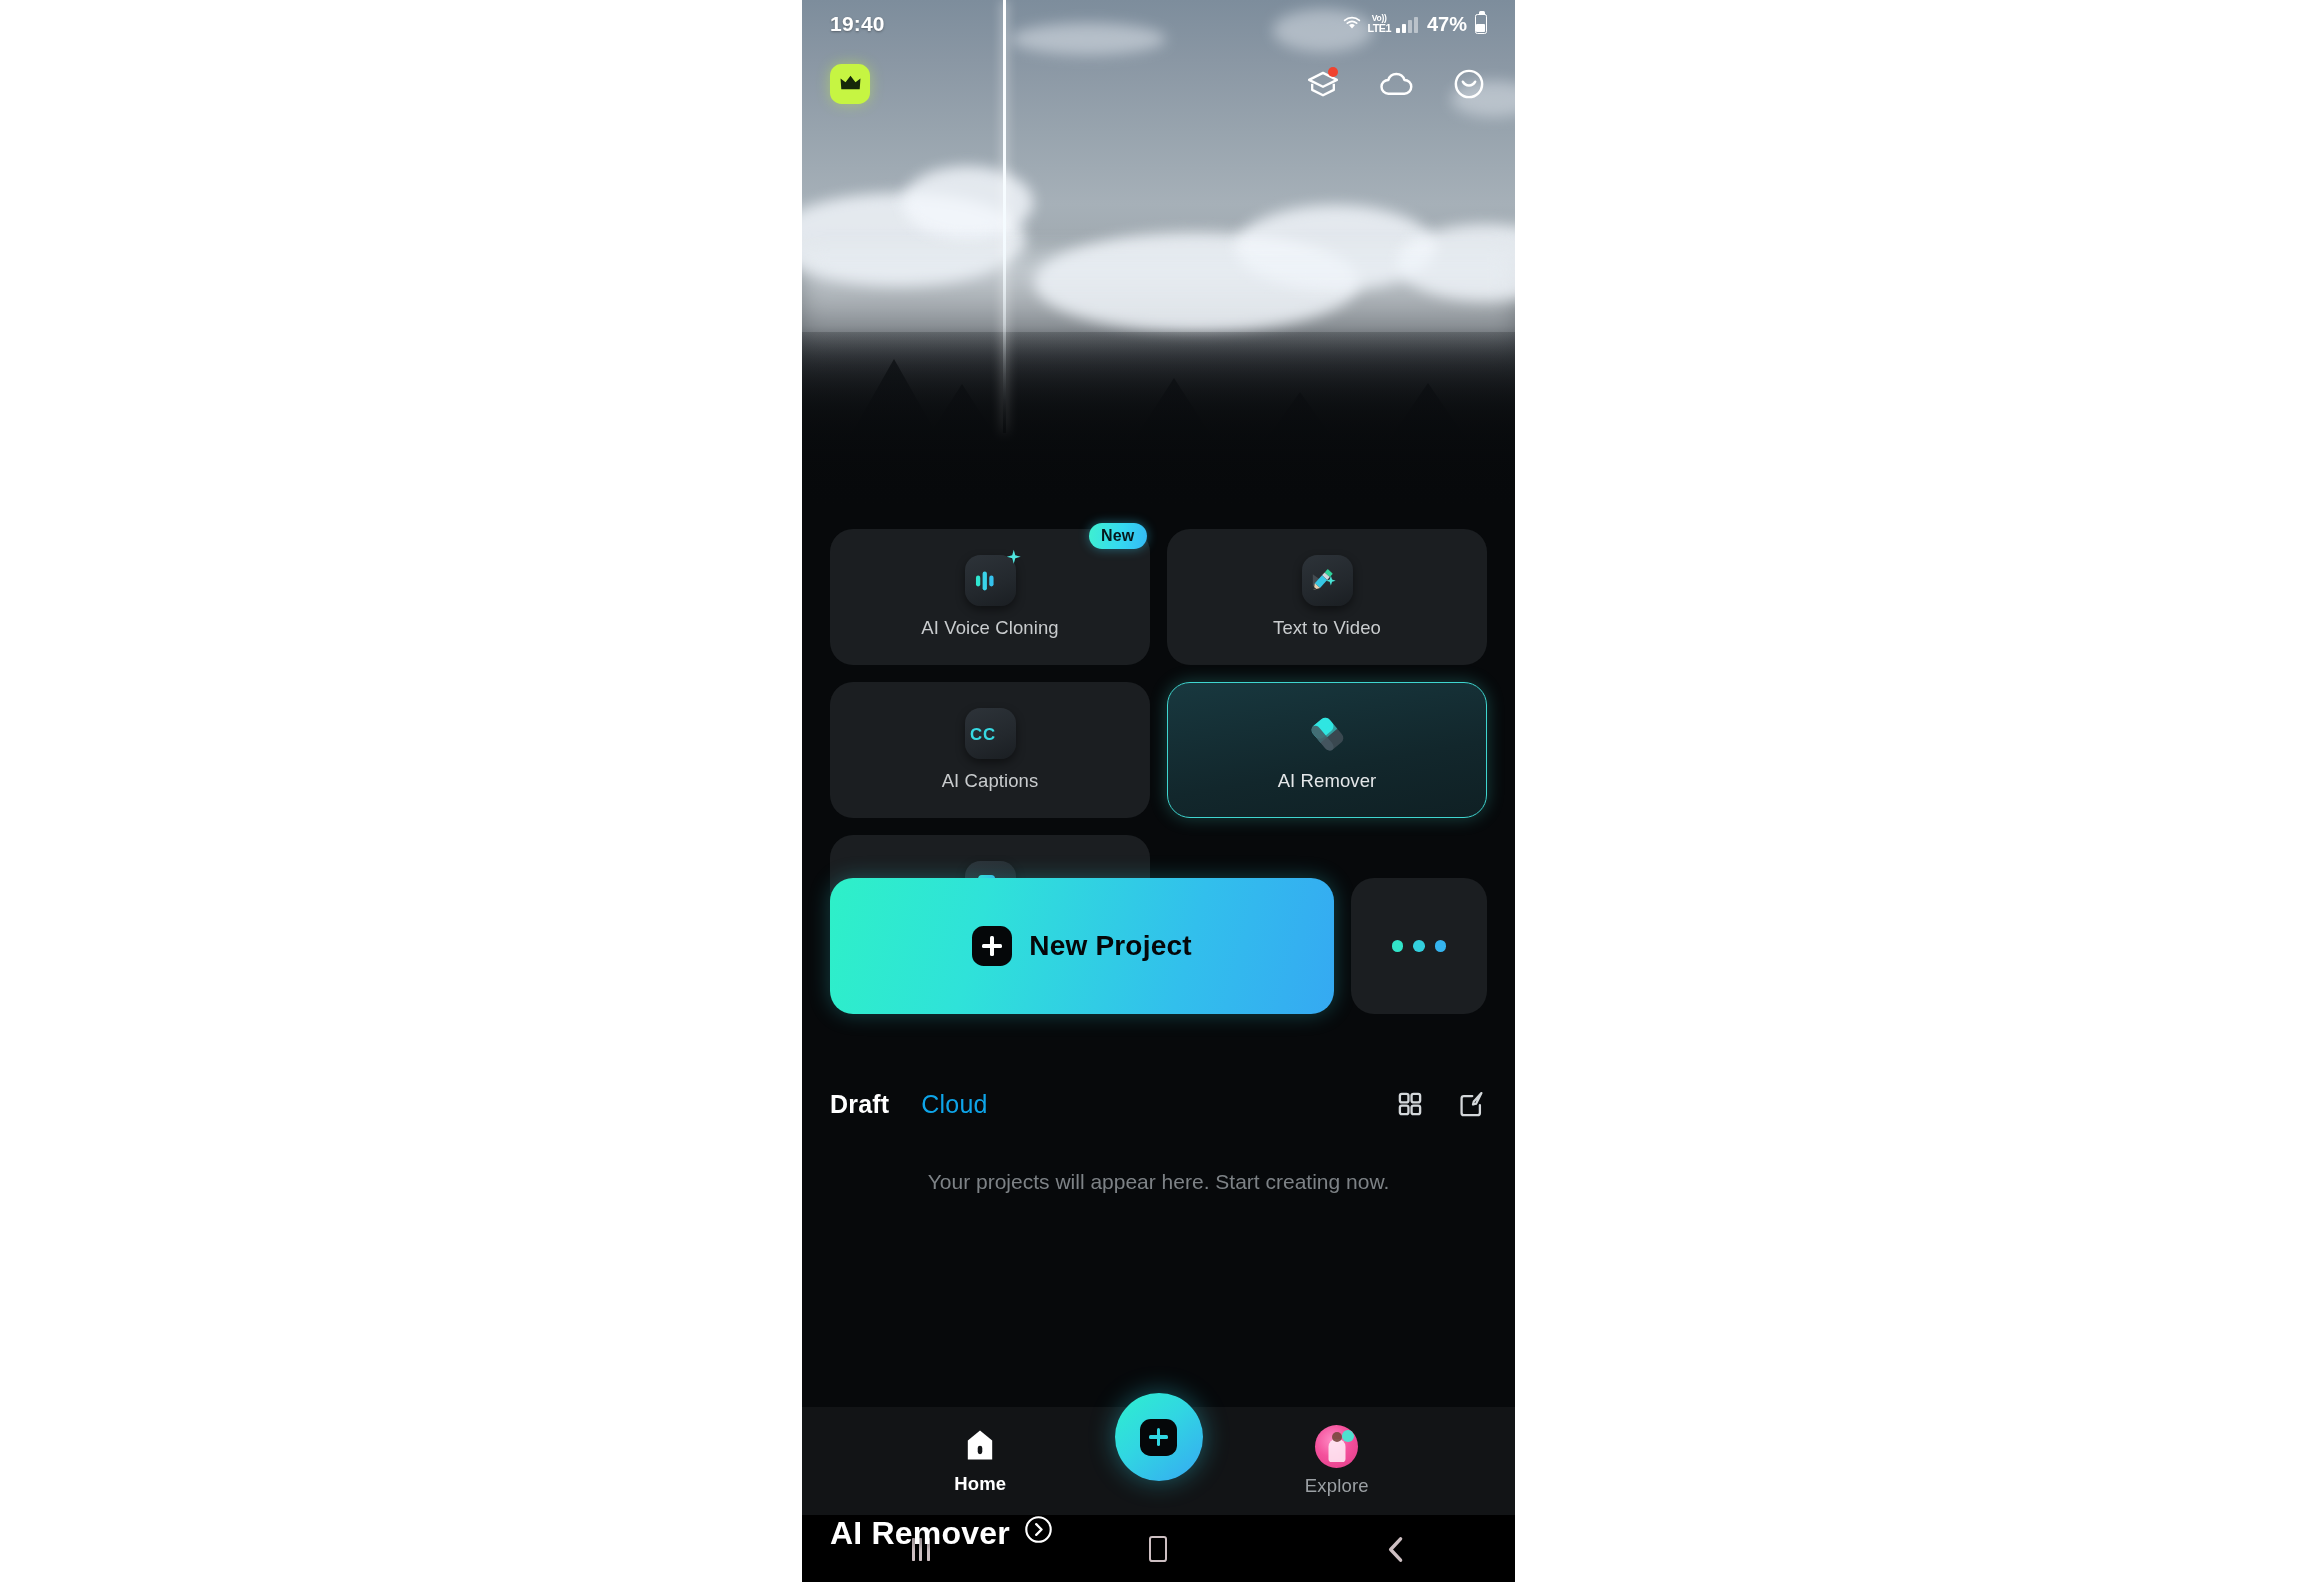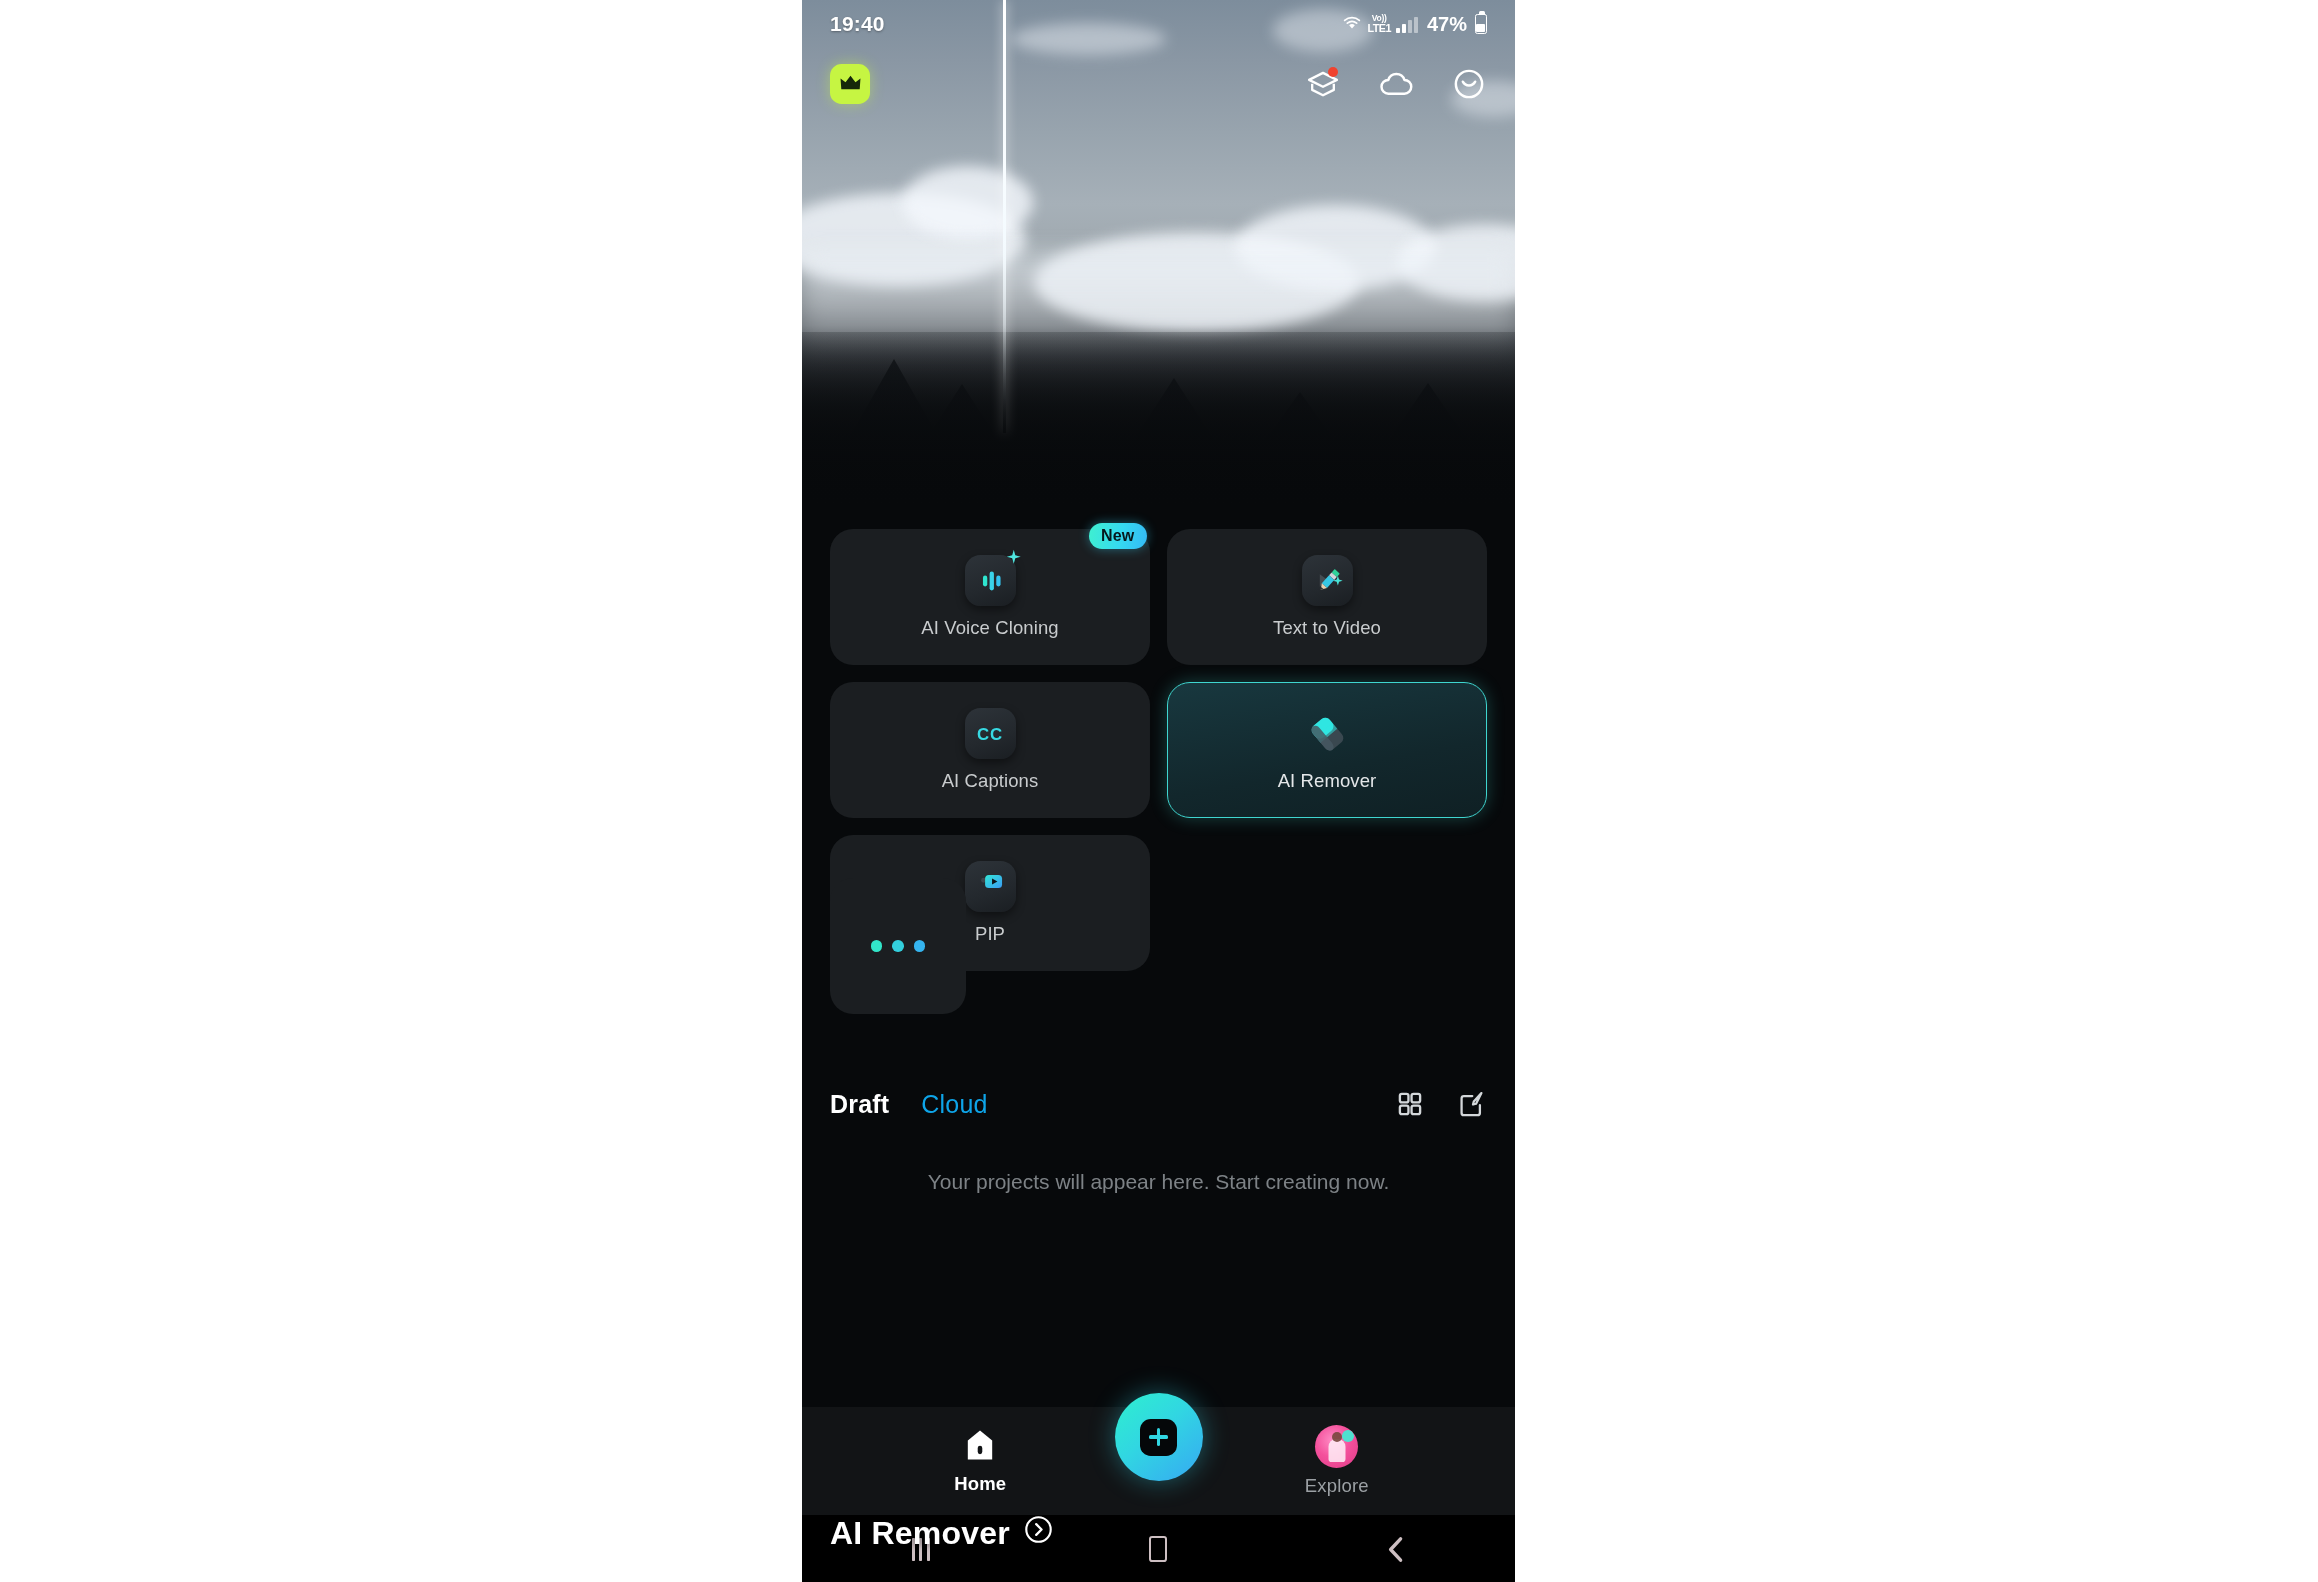--- a/index.html
+++ b/index.html
@@ -159,21 +159,21 @@
     gap:10.8px;
   }
   .tile.active {
     background:linear-gradient(170deg,#18383f 0%,#12272c 60%,#0f2024 100%);
     border:1.5px solid #3fd6d0;
     box-shadow:0 0 17px rgba(63,214,208,.28);
   }
   .tile-ico {
     width:51px; height:51px; border-radius:15.5px;
     background:linear-gradient(160deg,#2d3339 0%,#23282d 60%,#1a1e22 100%);
-    display:flex; align-items:center; justify-content:center;
+    display:flex; align-items:center; justify-content:flex-start;
     position:relative;
     box-shadow:0 3.9px 9.3px rgba(0,0,0,.45);
   }
   .tile.active .tile-ico { background:none; box-shadow:none; }
   .tile-label {
     color:#c9ccce; font-size:18.5px; font-weight:400; letter-spacing:0.1px;
     white-space:nowrap;
   }
   .tile.active .tile-label { color:#e4e7e9; }
   .new-badge {
@@ -466,20 +466,24 @@
                 <stop offset="100%" stop-color="#3a9cf5"></stop>
               </linearGradient>
             </defs>
           </svg>
         </div>
         <div class="tile-label">PIP</div>
       </div>
     </div>
 
     <div class="actionrow">
+      <div class="newproj">
+        <div class="plus-box"></div>
+        <div class="newproj-label">New Project</div>
+      </div>
       <div class="morebtn">
         <i></i>
         <i></i>
         <i></i>
       </div>
     </div>
 
     <div class="tabsrow">
       <div class="tabs">
         <div class="tab active">Draft</div>

